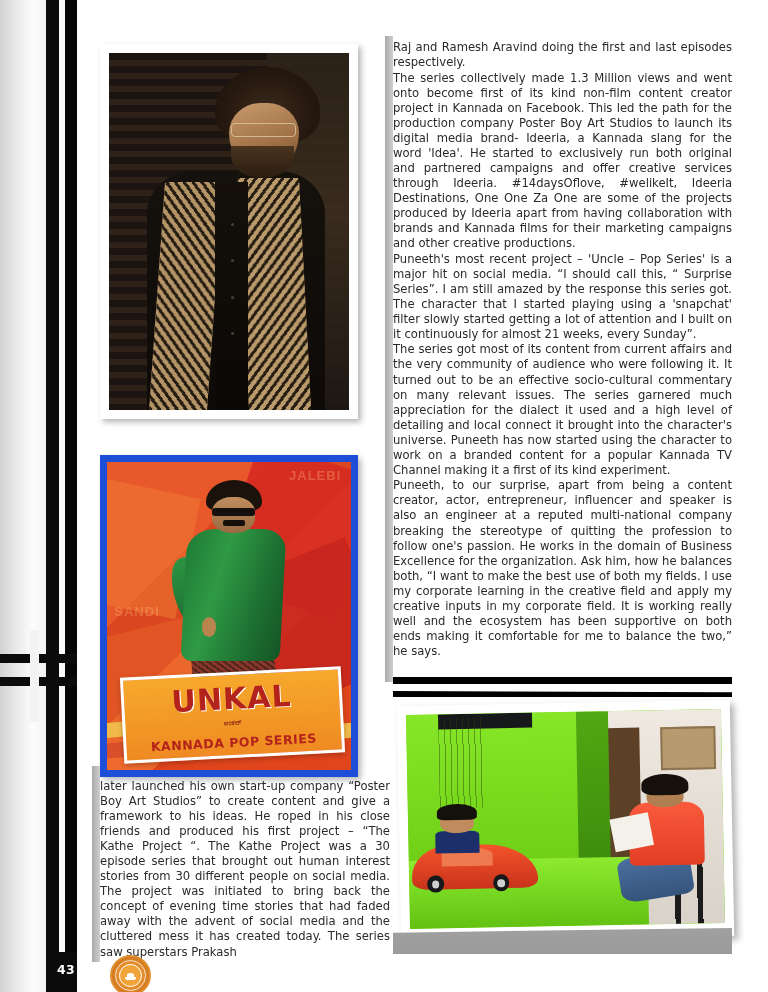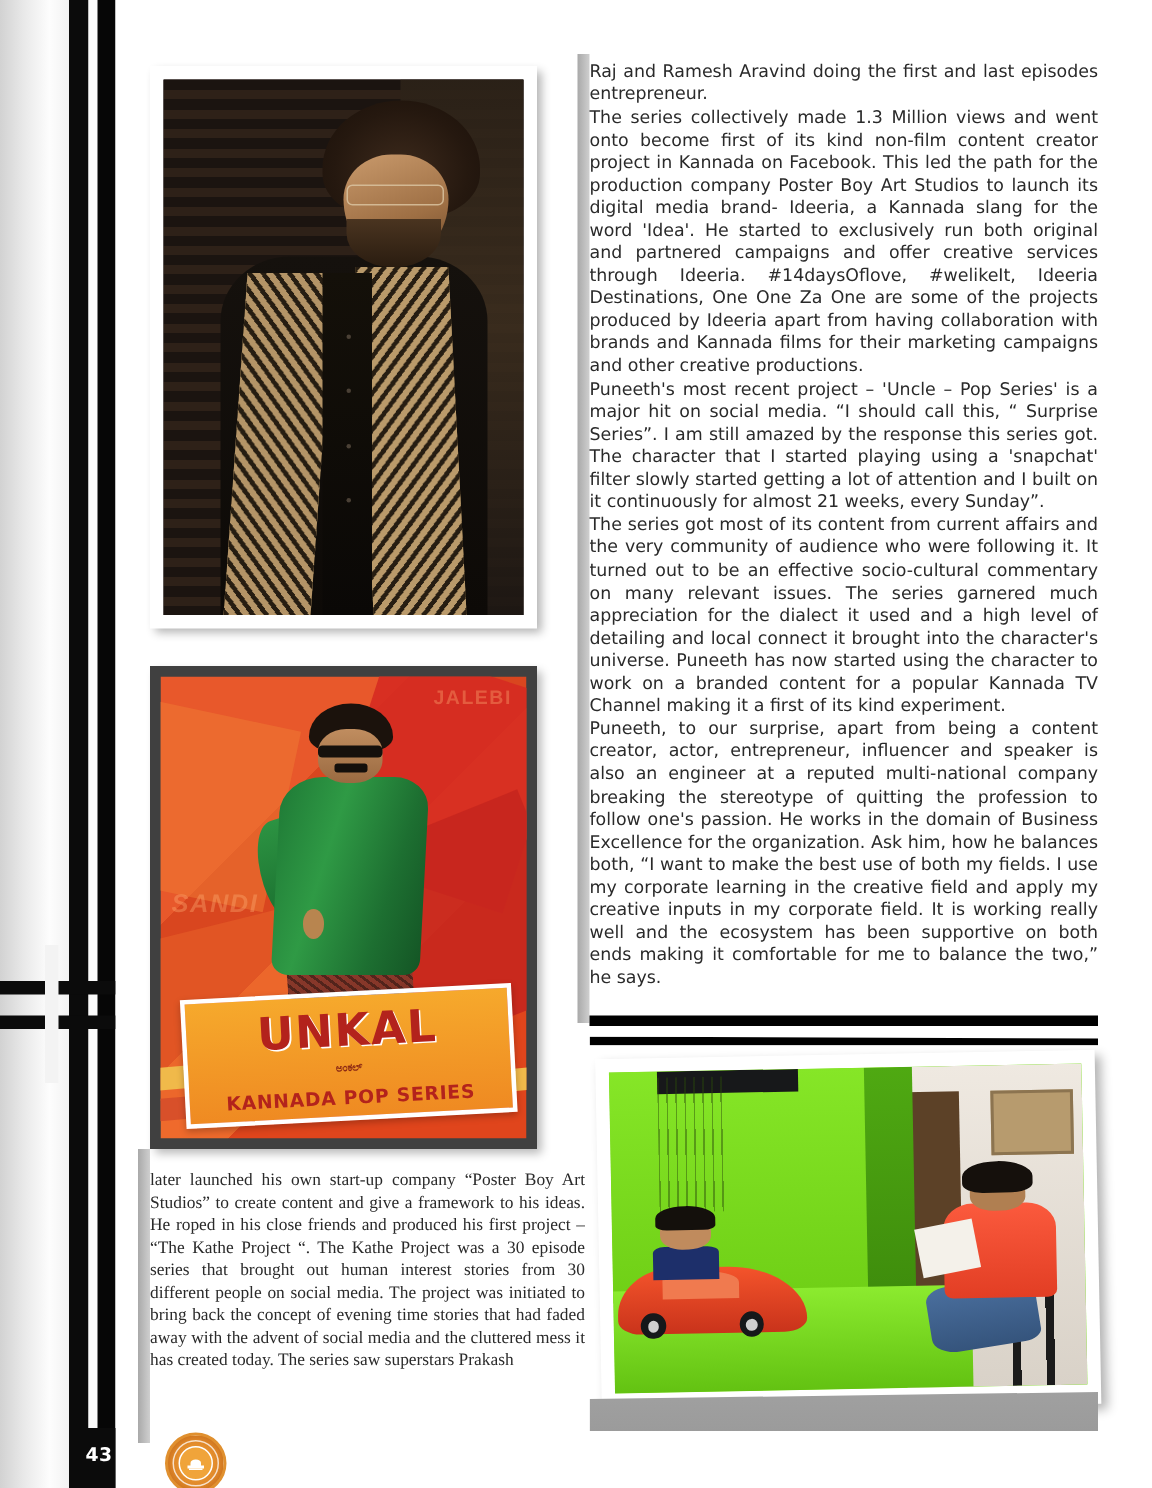--- a/index.html
+++ b/index.html
@@ -84,22 +84,22 @@
     transform:skewX(3deg);
   }
   .pp-shirt{
     position:absolute;left:44%;top:36%;width:14%;height:64%;
     background:linear-gradient(#141009,#0a0806);
   }
   .pp-btn{position:absolute;left:50%;width:3px;height:3px;border-radius:50%;background:#4a4035;}
 
   
   .poster{
-    position:absolute;left:100px;top:444px;width:258px;height:322px;
-    background:#404040;box-shadow:3px 3px 6px rgba(0,0,0,.28);
+    position:absolute;left:100px;top:455px;width:258px;height:322px;
+    background:#1d4ed8;box-shadow:3px 3px 6px rgba(0,0,0,.28);
   }
   .poster .frame{position:absolute;left:7px;top:7px;right:7px;bottom:7px;overflow:hidden;}
   .po-bg{
     position:absolute;inset:0;
     background:
       linear-gradient(135deg,#e8582b 0%,#e8582b 30%,#d9461f 30%,#d9461f 48%,#ef6a2c 48%,#ef6a2c 64%,#e0451c 64%,#e0451c 100%);
   }
   .po-shard-a{position:absolute;right:-4%;top:-2%;width:52%;height:48%;background:#d62b22;transform:rotate(18deg);opacity:.92;}
   .po-shard-b{position:absolute;right:-10%;top:30%;width:48%;height:45%;background:#c6261e;transform:rotate(-22deg);opacity:.9;}
   .po-shard-c{position:absolute;left:-8%;top:8%;width:42%;height:40%;background:#ef7a33;transform:rotate(12deg);opacity:.55;}
@@ -211,21 +211,21 @@
     font-family:"DejaVu Sans", sans-serif;
     font-size:11.6px;
     line-height:15.05px;
     color:#2a2a2a;
     text-align:justify;
     text-justify:inter-word;
     hyphens:manual;
   }
   .col p{margin:0 0 0.5px 0;}
   .col-right{left:393px;top:40px;width:339px;}
-  .col-left{left:100px;top:779px;width:290px;font-family:Liberation Serif, serif;}
+  .col-left{left:100px;top:779px;width:290px;}
 
   
   .footer-bar{position:absolute;left:46px;top:952px;width:31px;height:40px;background:#0b0b0b;}
   .page-num{
     position:absolute;left:57px;top:962px;
     font-family:"DejaVu Sans", sans-serif;font-size:12.5px;font-weight:bold;color:#ffffff;
     letter-spacing:.3px;
   }
   .seal{
     position:absolute;left:110px;top:955px;width:37px;height:37px;border-radius:50%;
@@ -283,21 +283,21 @@
   </div>
 
   <div class="poster">
     <div class="frame">
       <div class="po-bg"></div>
       <div class="po-shard-a"></div>
       <div class="po-shard-b"></div>
       <div class="po-shard-c"></div>
       <div class="po-shard-d"></div>
       <div class="po-ghost" style="right:4%;top:2%;font-size:13px;">JALEBI</div>
-      <div class="po-ghost" style="left:3%;top:46%;font-size:17px;font-style:italic;">SANDI</div>
+      <div class="po-ghost" style="left:3%;top:46%;font-size:13px;">SANDI</div>
 
       <div class="po-person">
         <div class="po-arm"></div>
         <div class="po-lungi"></div>
         <div class="po-shirt"></div>
         <div class="po-hand"></div>
         <div class="po-hair"></div>
         <div class="po-head"></div>
         <div class="po-shades"></div>
         <div class="po-mous"></div>
@@ -309,21 +309,21 @@
       <div class="po-ribbon">
         <div class="unkal-title">UNKAL</div>
         <div class="unkal-kn">ಅಂಕಲ್</div>
         <div class="unkal-sub">KANNADA POP SERIES</div>
       </div>
     </div>
   </div>
 
   <div class="col-shadow-right"></div>
   <div class="col col-right">
-      <p>Raj and Ramesh Aravind doing the first and last episodes entrepreneur.</p>
+      <p>Raj and Ramesh Aravind doing the first and last episodes respectively.</p>
       <p>The series collectively made 1.3 Million views and went onto become first of its kind non-film content creator project in Kannada on Facebook. This led the path for the production company Poster Boy Art Studios to launch its digital media brand- Ideeria, a Kannada slang for the word 'Idea'. He started to exclusively run both original and partnered campaigns and offer creative services through Ideeria. #14daysOflove, #welikeIt, Ideeria Destinations, One One Za One are some of the projects produced by Ideeria apart from having collaboration with brands and Kannada films for their marketing campaigns and other creative productions.</p>
       <p>Puneeth's most recent project – 'Uncle – Pop Series' is a major hit on social media. “I should call this, “ Surprise Series”. I am still amazed by the response this series got. The character that I started playing using a 'snapchat' filter slowly started getting a lot of attention and I built on it continuously for almost 21 weeks, every Sunday”.</p>
       <p>The series got most of its content from current affairs and the very community of audience who were following it. It turned out to be an effective socio-cultural commentary on many relevant issues. The series garnered much appreciation for the dialect it used and a high level of detailing and local connect it brought into the character's universe. Puneeth has now started using the character to work on a branded content for a popular Kannada TV Channel making it a first of its kind experiment.</p>
       <p>Puneeth, to our surprise, apart from being a content creator, actor, entrepreneur, influencer and speaker is also an engineer at a reputed multi-national company breaking the stereotype of quitting the profession to follow one's passion. He works in the domain of Business Excellence for the organization. Ask him, how he balances both, “I want to make the best use of both my fields. I use my corporate learning in the creative field and apply my creative inputs in my corporate field. It is working really well and the ecosystem has been supportive on both ends making it comfortable for me to balance the two,” he says.</p>
     </div>
 
   <div class="bar-right-1"></div>
   <div class="bar-right-2"></div>
 
   <div class="photo-green">

